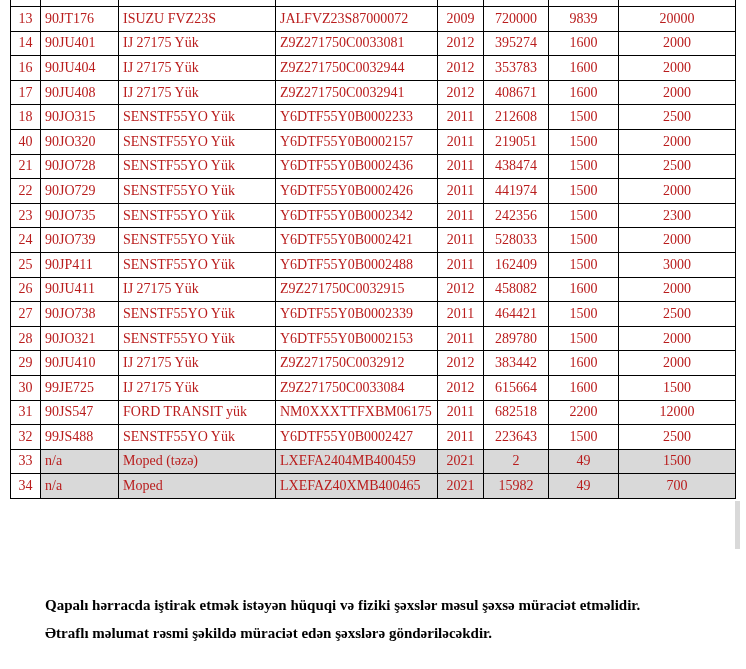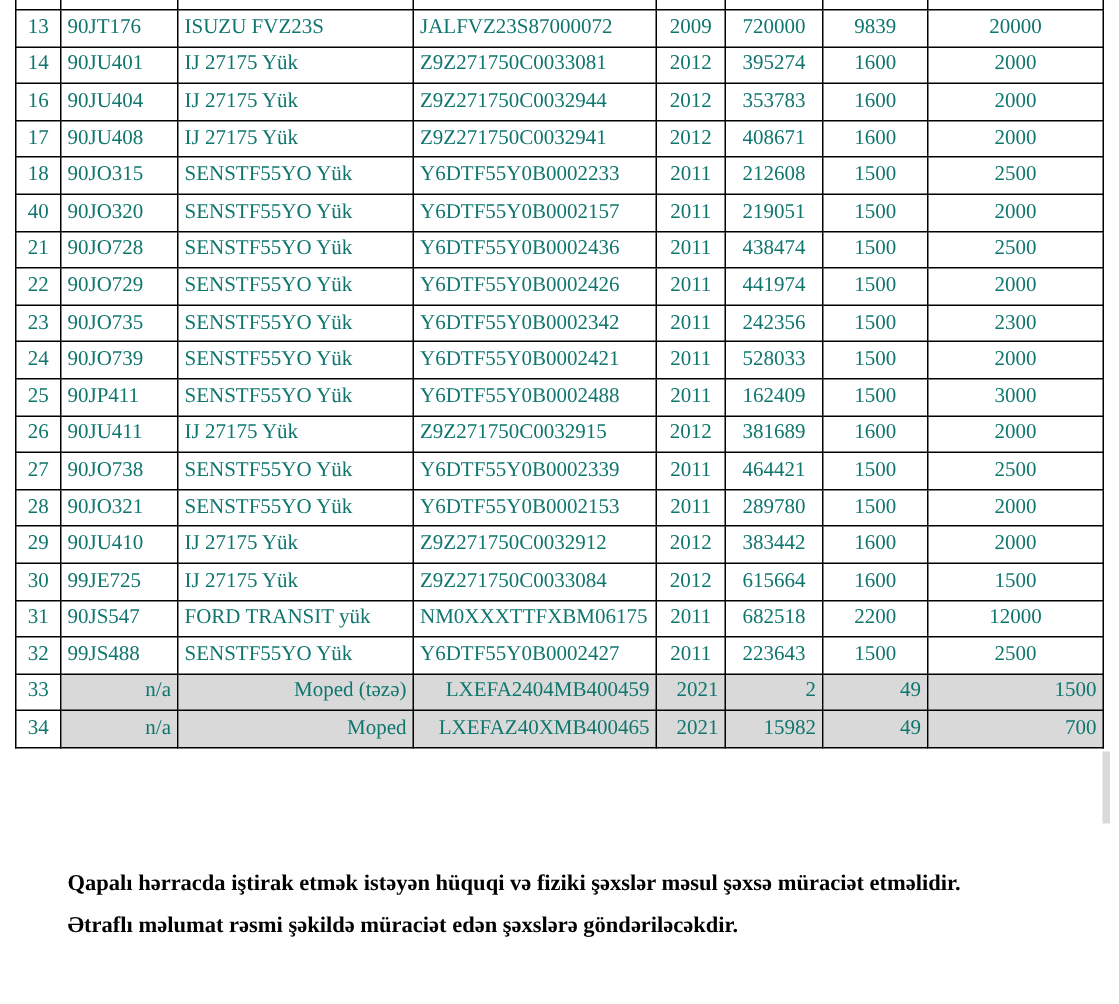--- a/index.html
+++ b/index.html
@@ -14,57 +14,57 @@
   }
   table.vtable {
     position: absolute;
     left: 10px;
     top: 0;
     width: 725px;
     border-collapse: collapse;
     table-layout: fixed;
     font-family: "Liberation Serif", serif;
     font-size: 14px;
-    color: #0f766e;
+    color: #b91c1c;
   }
   table.vtable td {
     border: 1px solid #000000;
     height: 23.6px;
     padding: 0 4px;
     overflow: hidden;
     white-space: nowrap;
     vertical-align: middle;
   }
   tr.cut-row td {
     border-top: none;
     height: 6px;
   }
   td.al { text-align: left; padding-left: 6px; }
   td.ac { text-align: center; }
-  tr.hl td.shaded { background: #d9d9d9; text-align: right; }
+  tr.hl td.shaded { background: #d9d9d9; }
   .gray-overhang {
     position: absolute;
     left: 735px;
     top: 501px;
     width: 5px;
     height: 48px;
     background: #d9d9d9;
   }
   .notes {
     position: absolute;
     left: 45px;
     top: 579px;
     width: 640px;
     font-family: "Liberation Serif", serif;
     font-size: 15px;
     line-height: 21px;
     font-weight: bold;
     color: #000000;
   }
-  .notes p { margin: 0 0 0 0; }
+  .notes p { margin: 16px 0 0 0; }
   .notes p + p { margin-top: 7px; }
 </style>
 </head>
 <body>
 
 <div class="page">
 
   <table class="vtable">
     <colgroup>
       <col style="width:30px">
@@ -196,21 +196,21 @@
           <td class="ac">162409</td>
           <td class="ac">1500</td>
           <td class="ac">3000</td>
         </tr>
         <tr>
           <td class="ac">26</td>
           <td class="al">90JU411</td>
           <td class="al">IJ 27175 Yük</td>
           <td class="al">Z9Z271750C0032915</td>
           <td class="ac">2012</td>
-          <td class="ac">381689</td>
+          <td class="ac">458082</td>
           <td class="ac">1600</td>
           <td class="ac">2000</td>
         </tr>
         <tr>
           <td class="ac">27</td>
           <td class="al">90JO738</td>
           <td class="al">SENSTF55YO Yük</td>
           <td class="al">Y6DTF55Y0B0002339</td>
           <td class="ac">2011</td>
           <td class="ac">464421</td>

